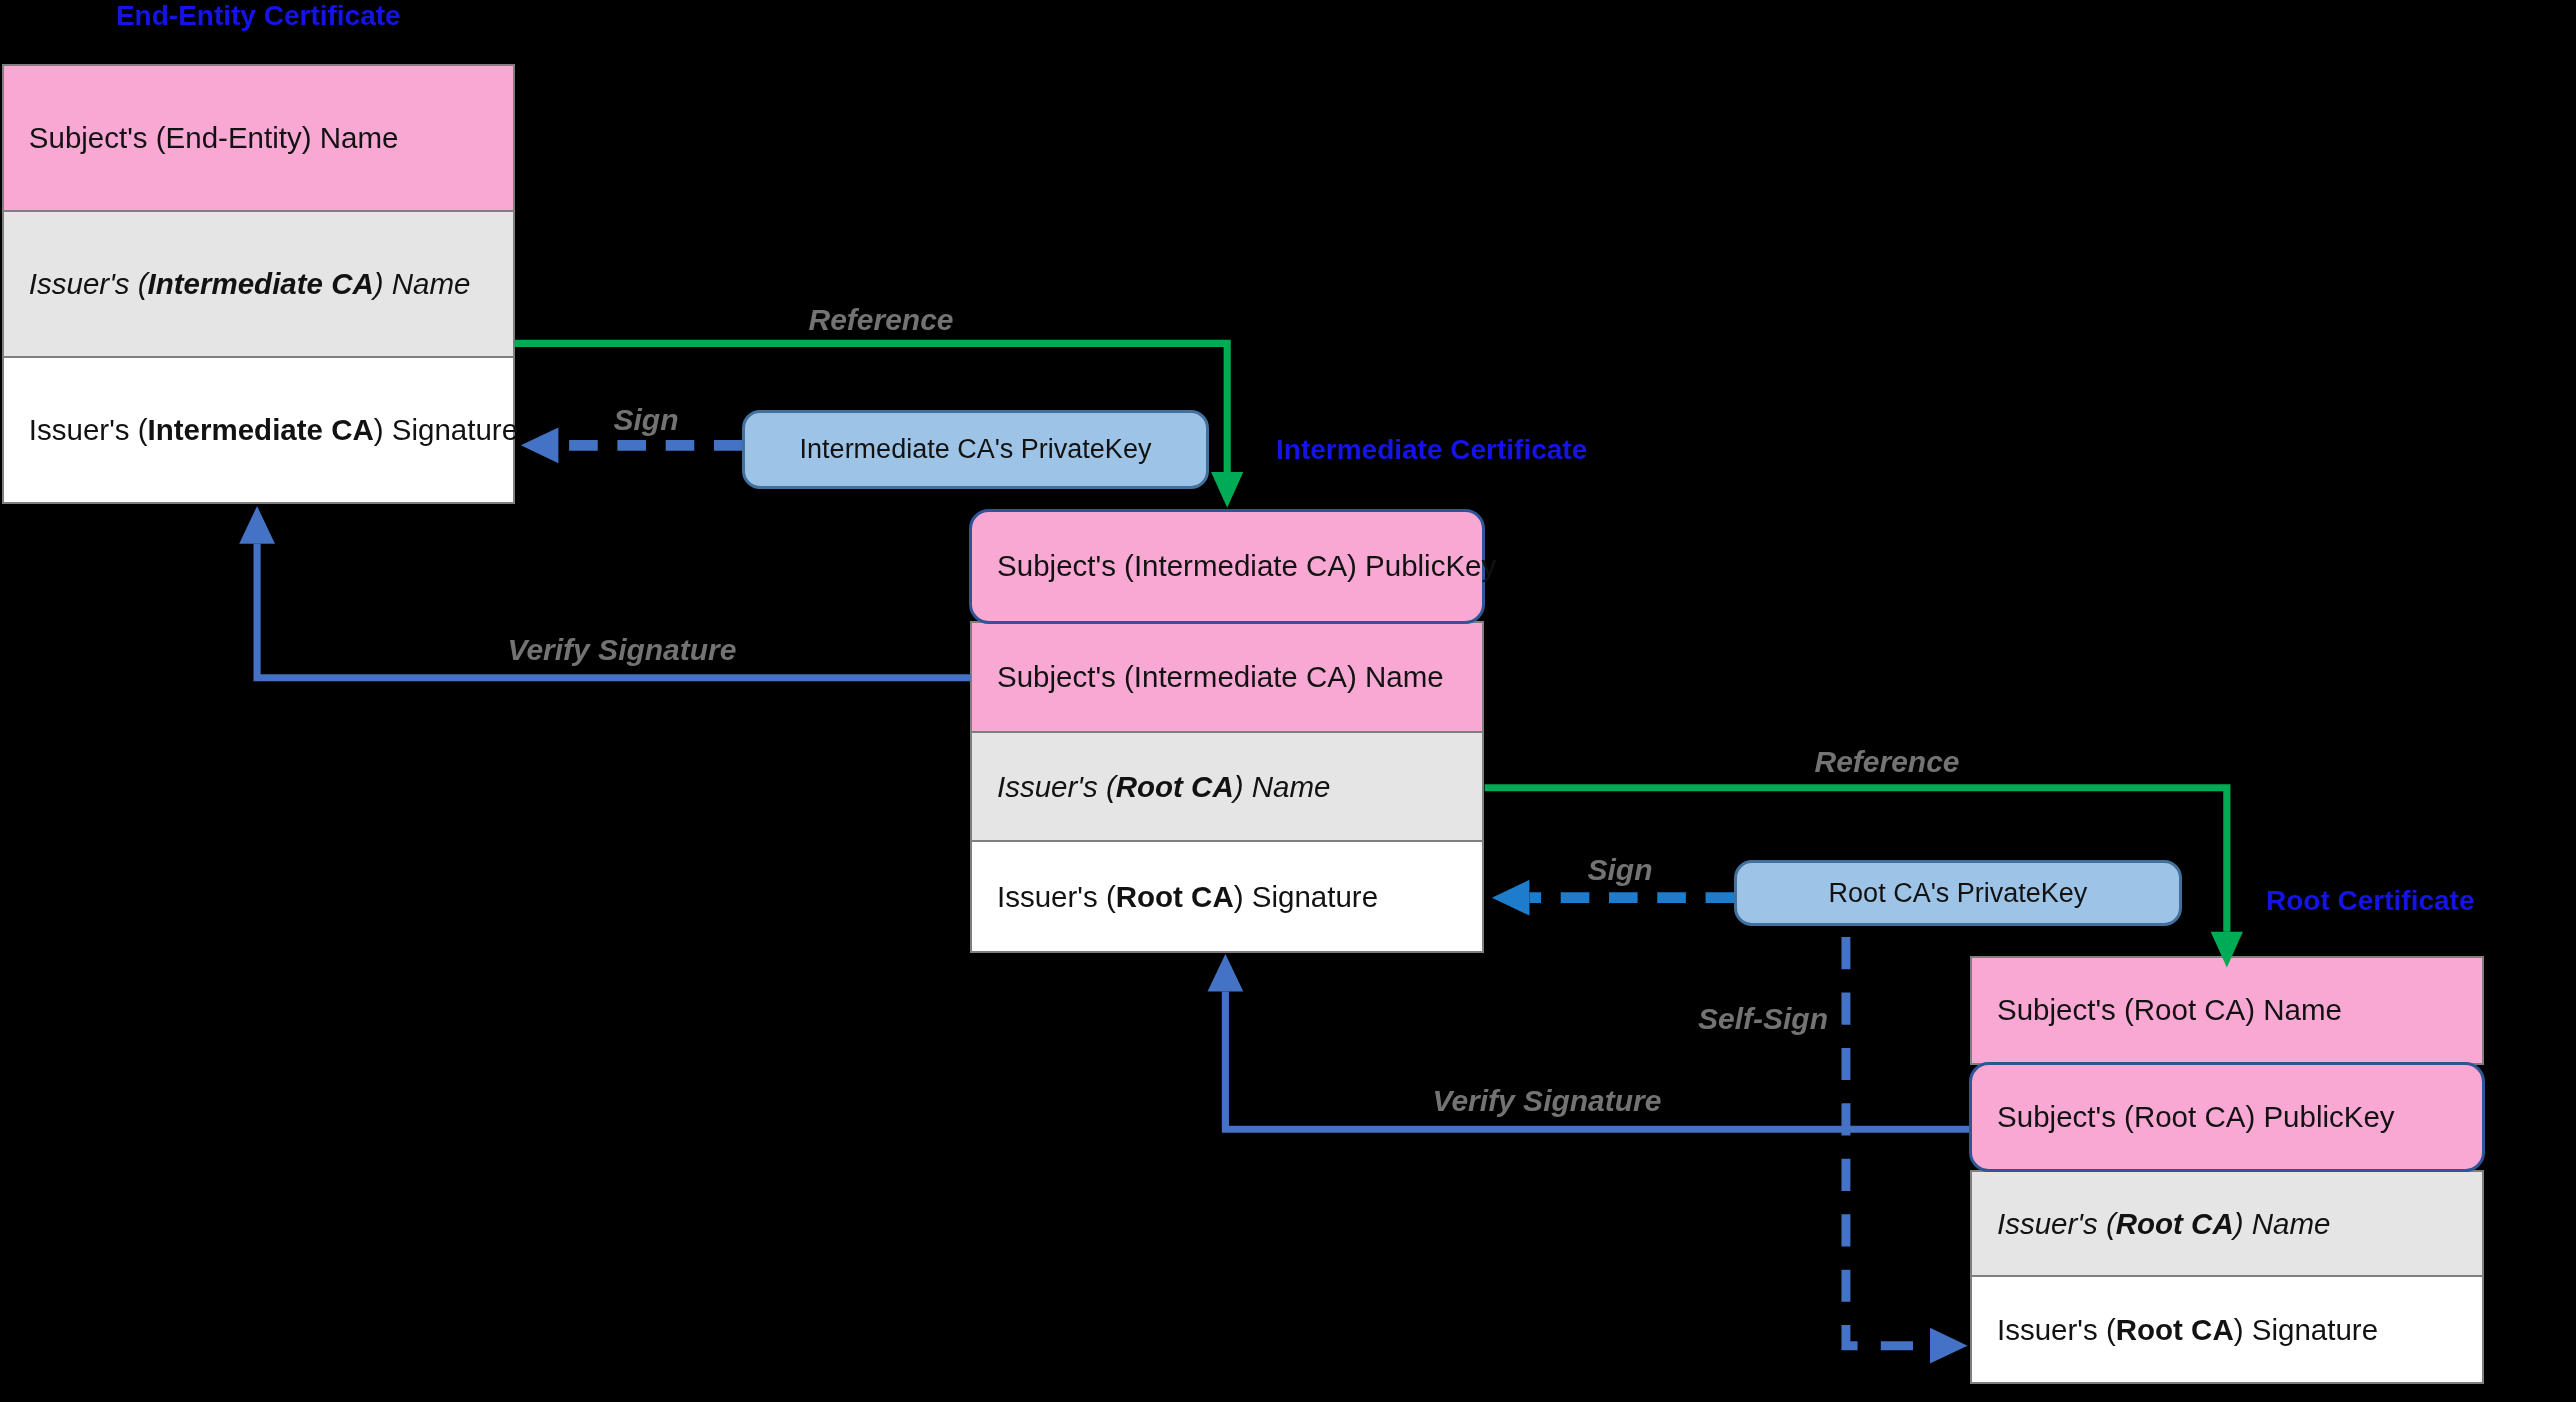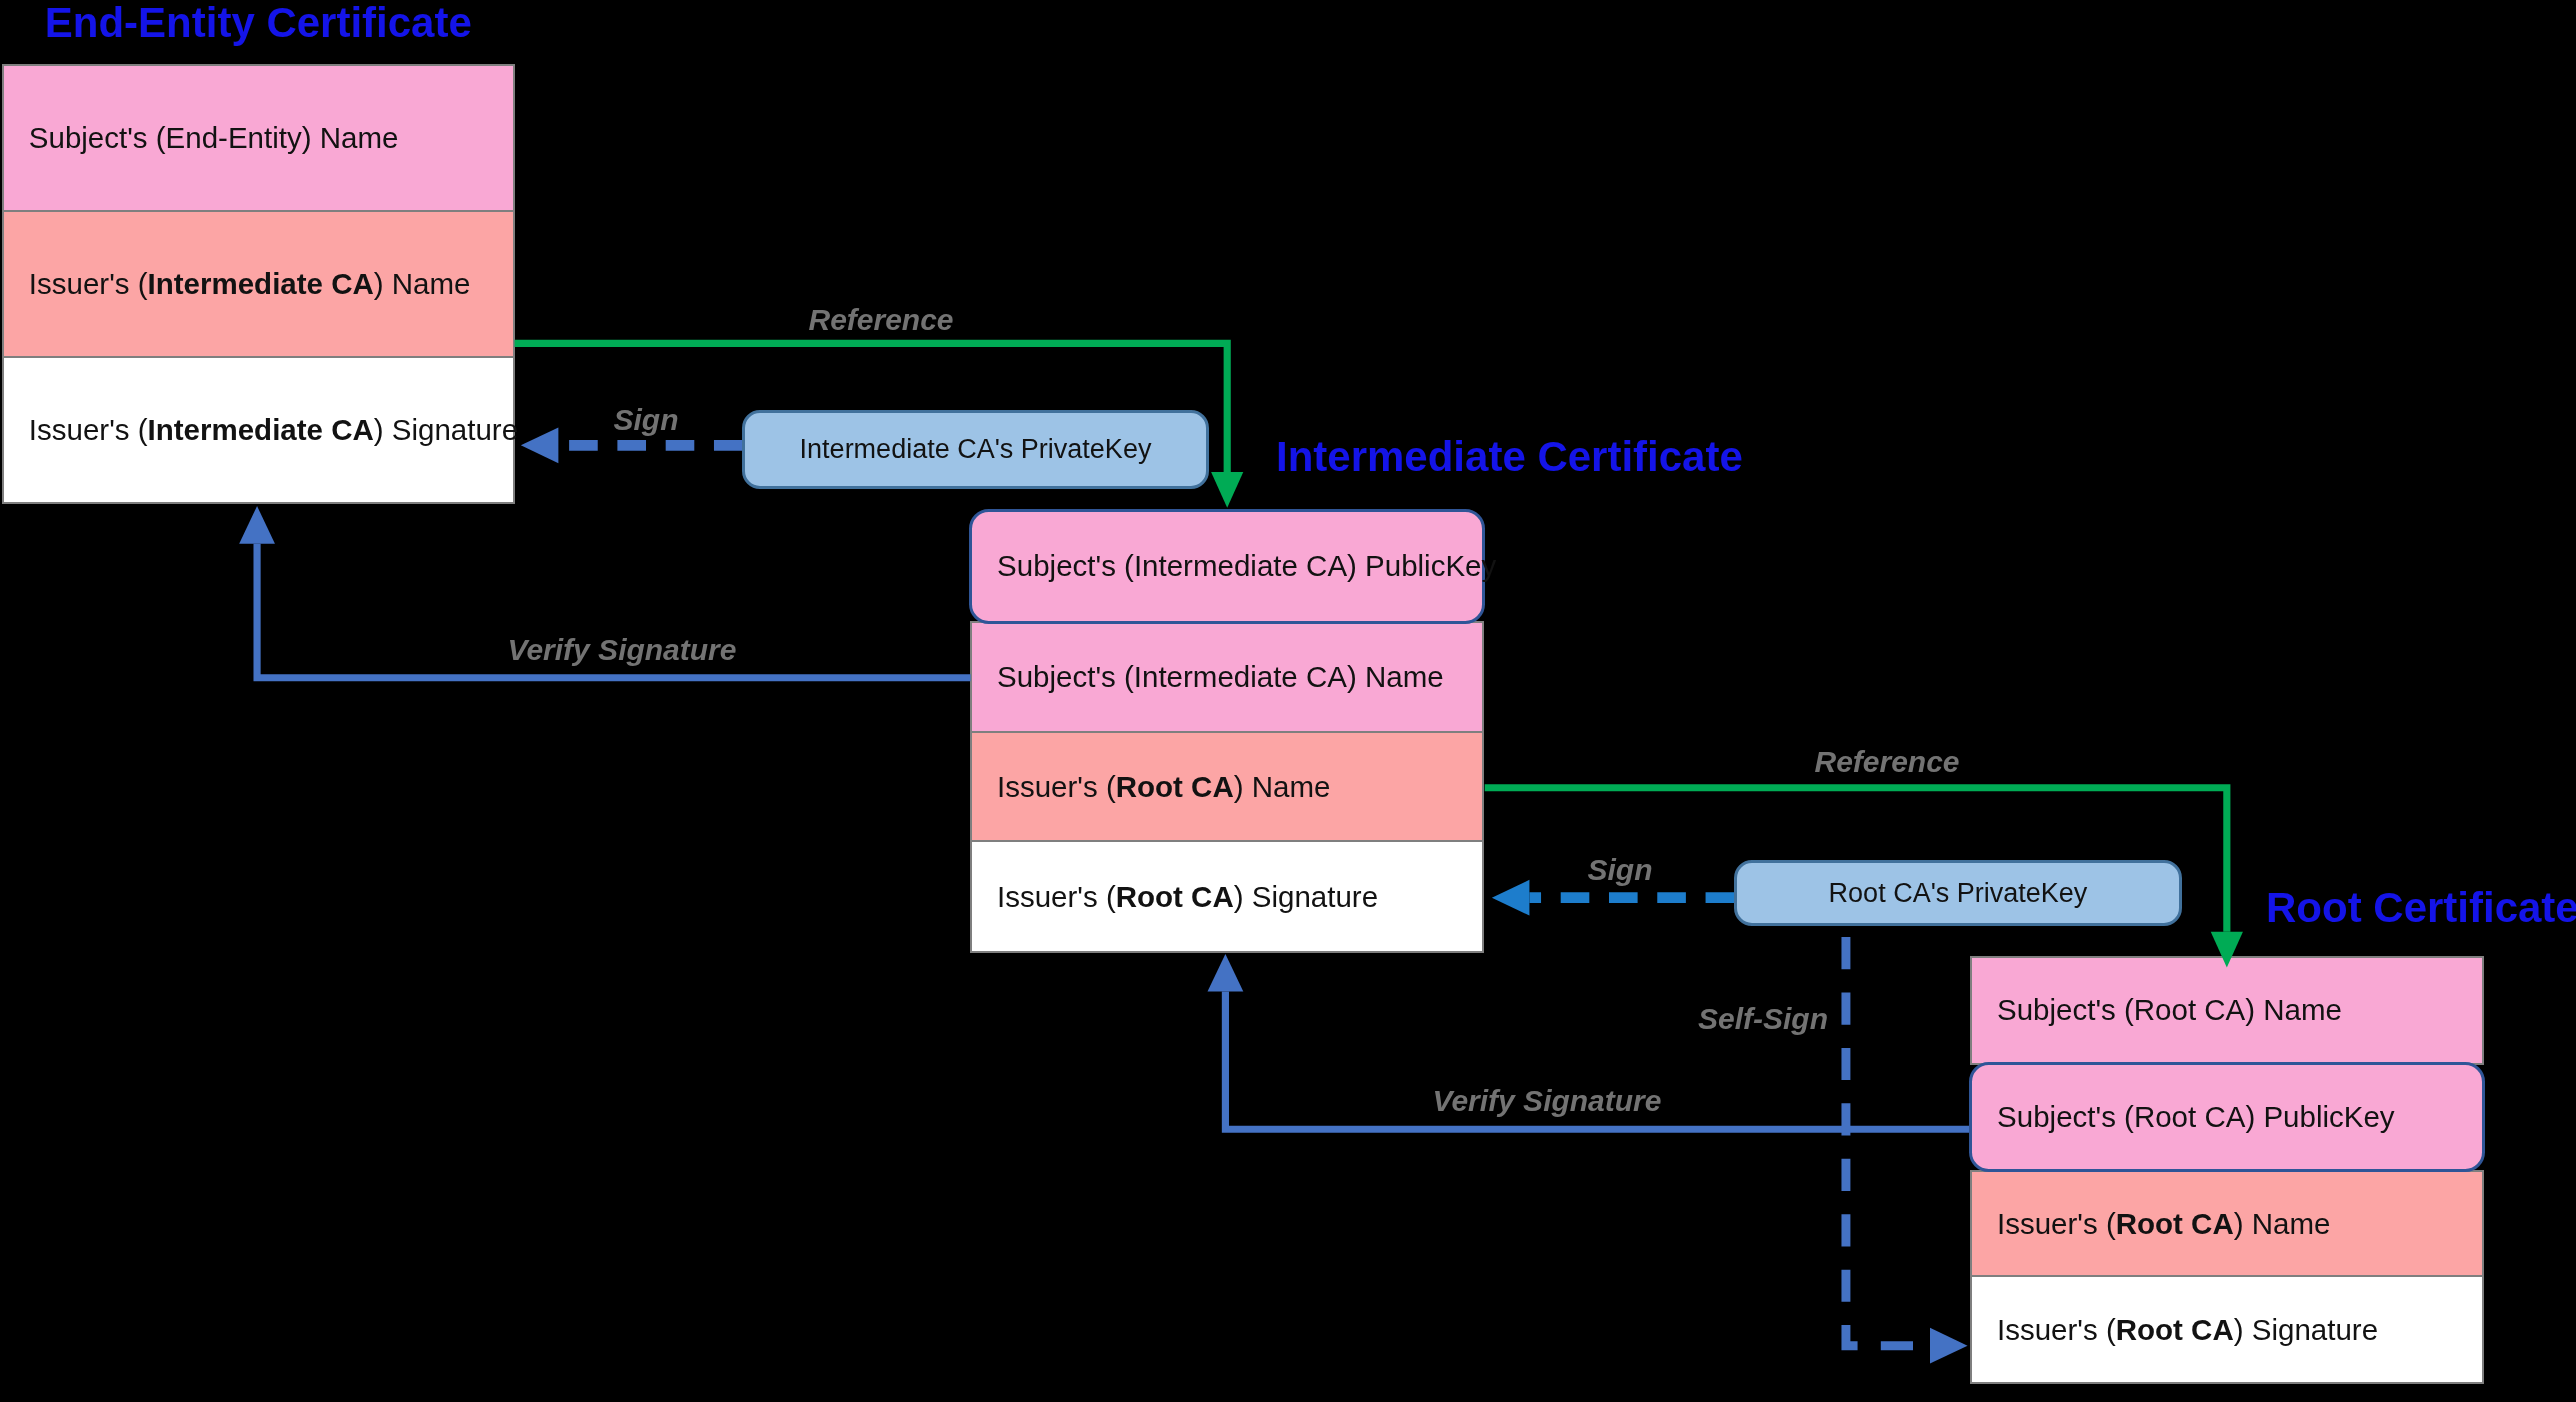--- a/index.html
+++ b/index.html
@@ -26,36 +26,36 @@
     flex: 1;
     display: flex;
     align-items: center;
     box-sizing: border-box;
     border: 2.7px solid #7f7f7f;
     padding-left: 25px;
     position: relative;
   }
   .row + .row { margin-top: -2.7px; }
   .fill-blue  { background: #f9a8d4; }
-  .fill-green { background: #fca5a5; }
+  .fill-green { background: #e5e5e5; font-style: italic; }
   .fill-white { background: #ffffff; }
   .row-publickey {
     border: 3.6px solid #2f5597;
     border-radius: 19.7px;
     z-index: 2;
     margin-left: -0.9px;
     margin-right: -0.9px;
   }
   .row-text { font-size: 29.5px; color: #121212; letter-spacing: 0px; white-space: nowrap; }
   .row-text b { font-weight: 700; }
 
   
   .cert-title {
     position: absolute;
-    font-size: 42px;
+    font-size: 28px;
     font-weight: 700;
     color: #1414e8;
     white-space: nowrap;
     line-height: 1.0;
   }
 
   
   .pk-box {
     position: absolute;
     box-sizing: border-box;

